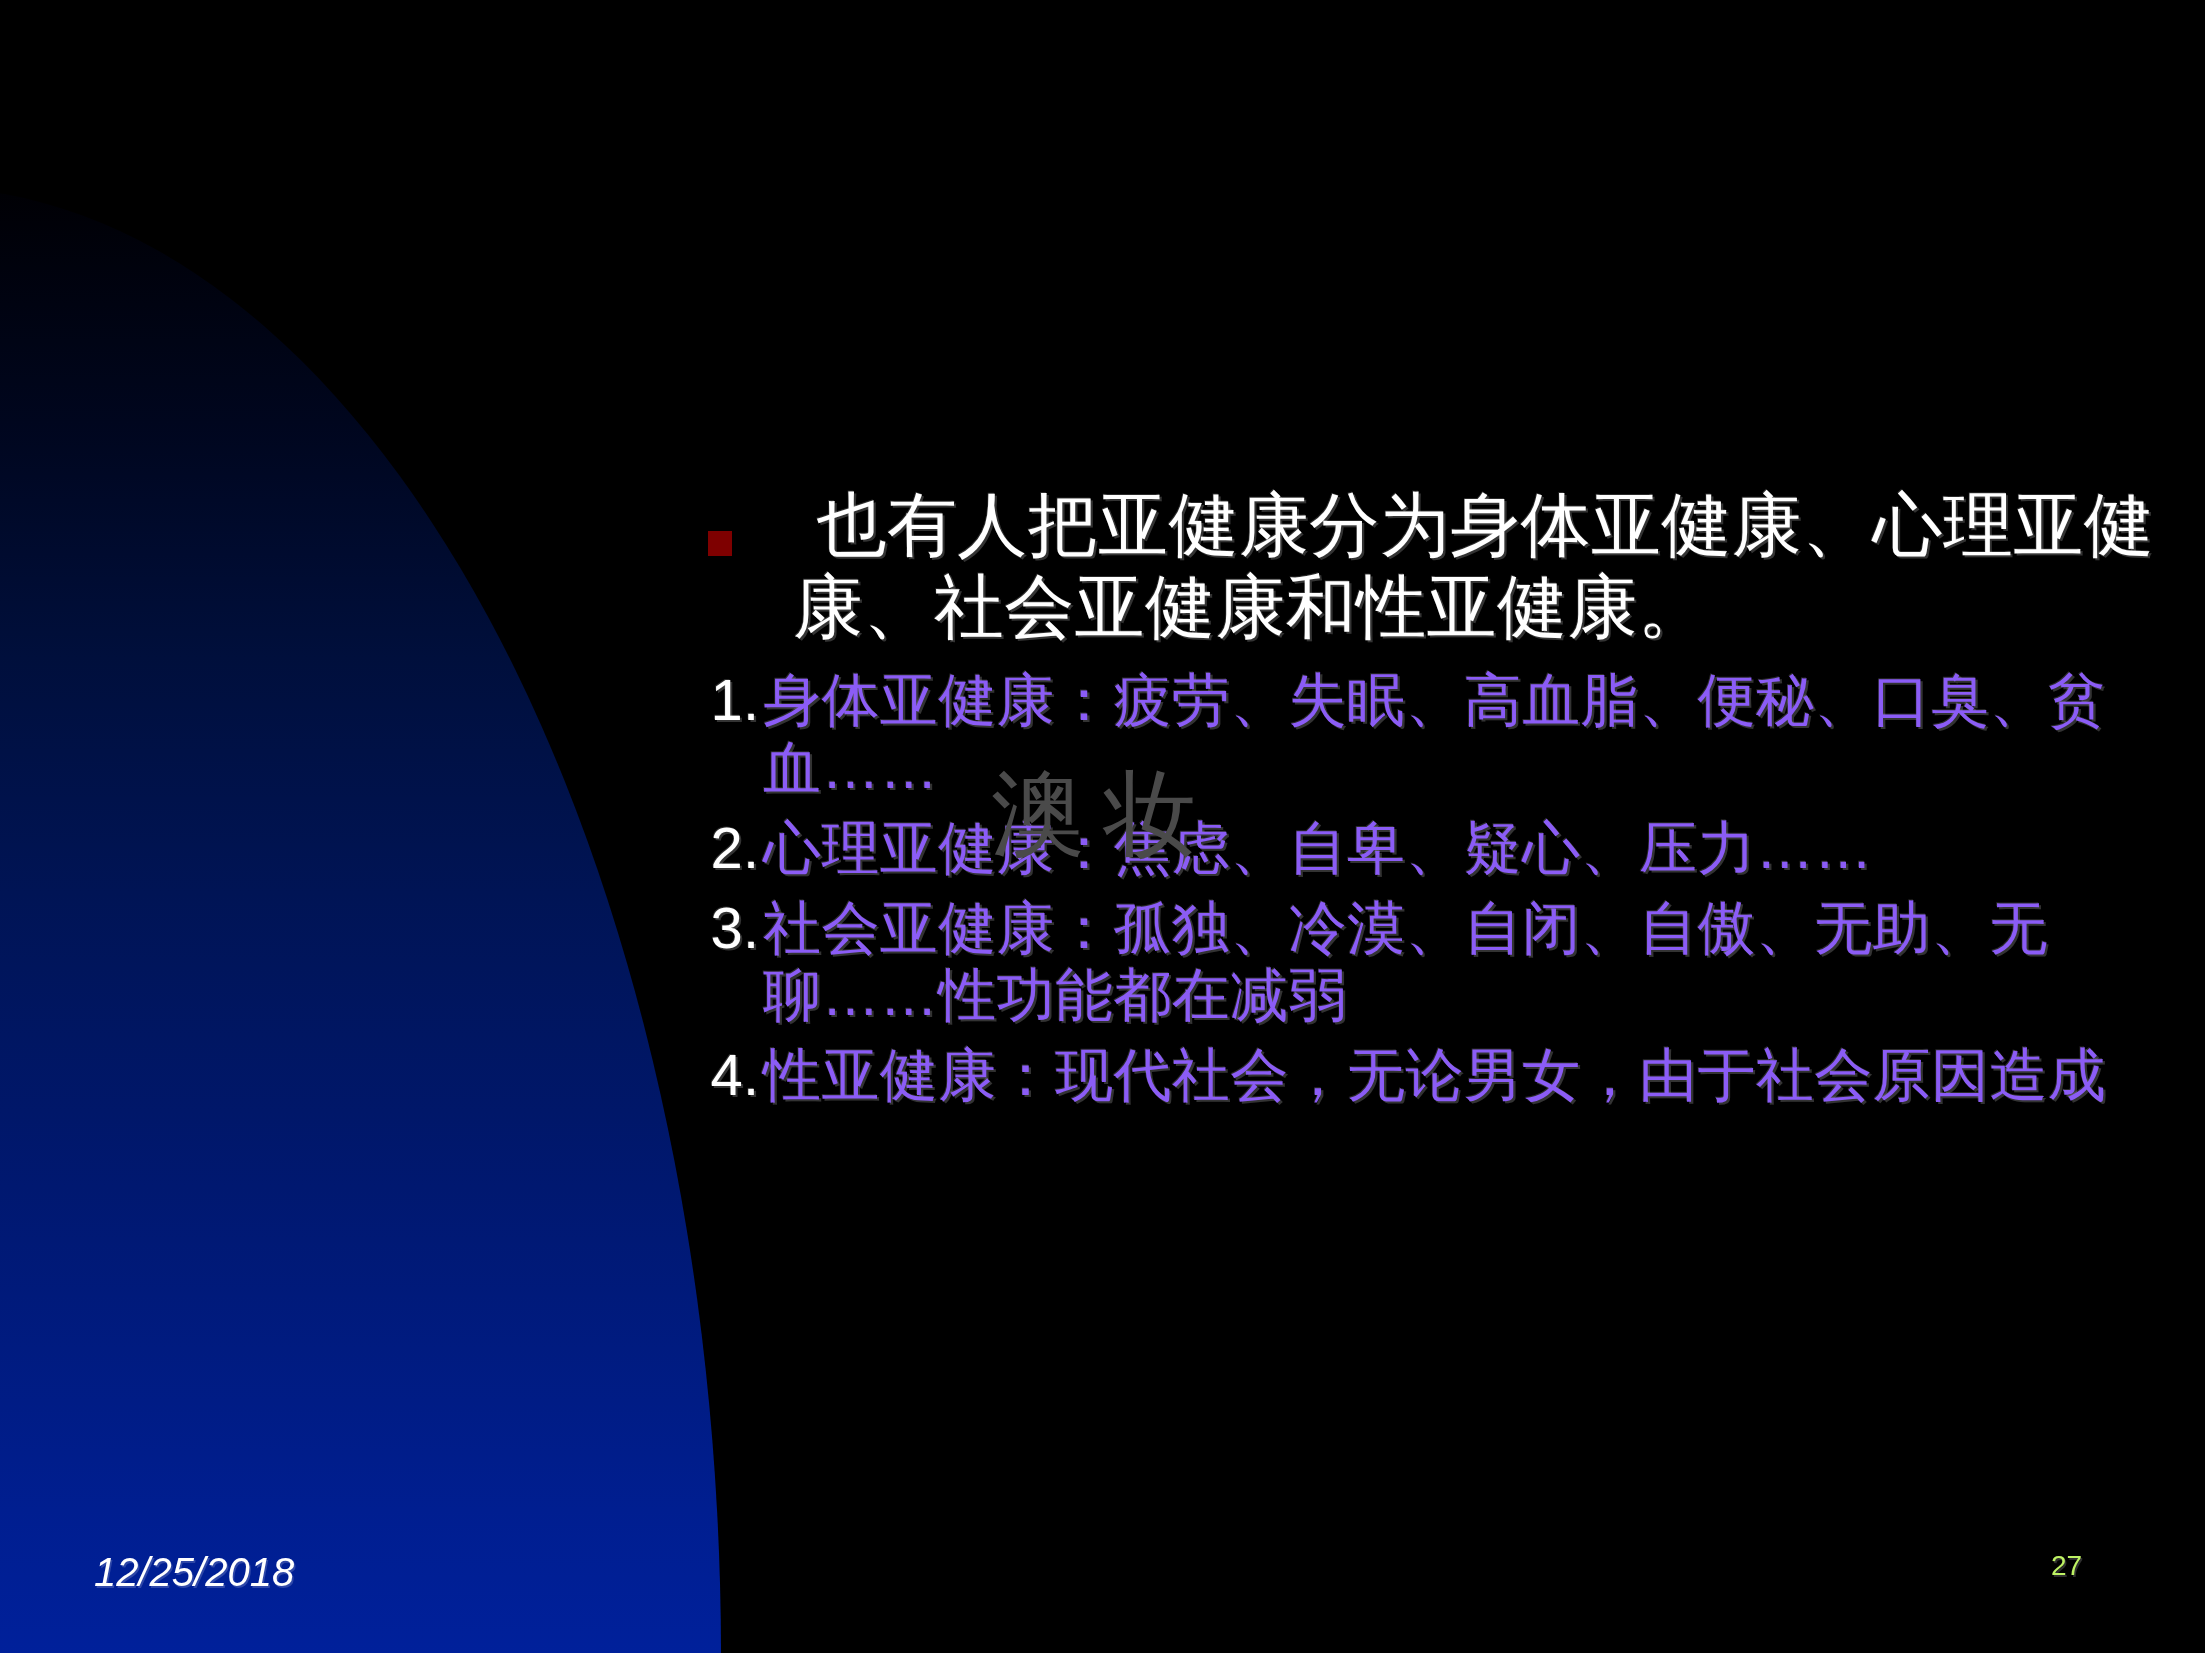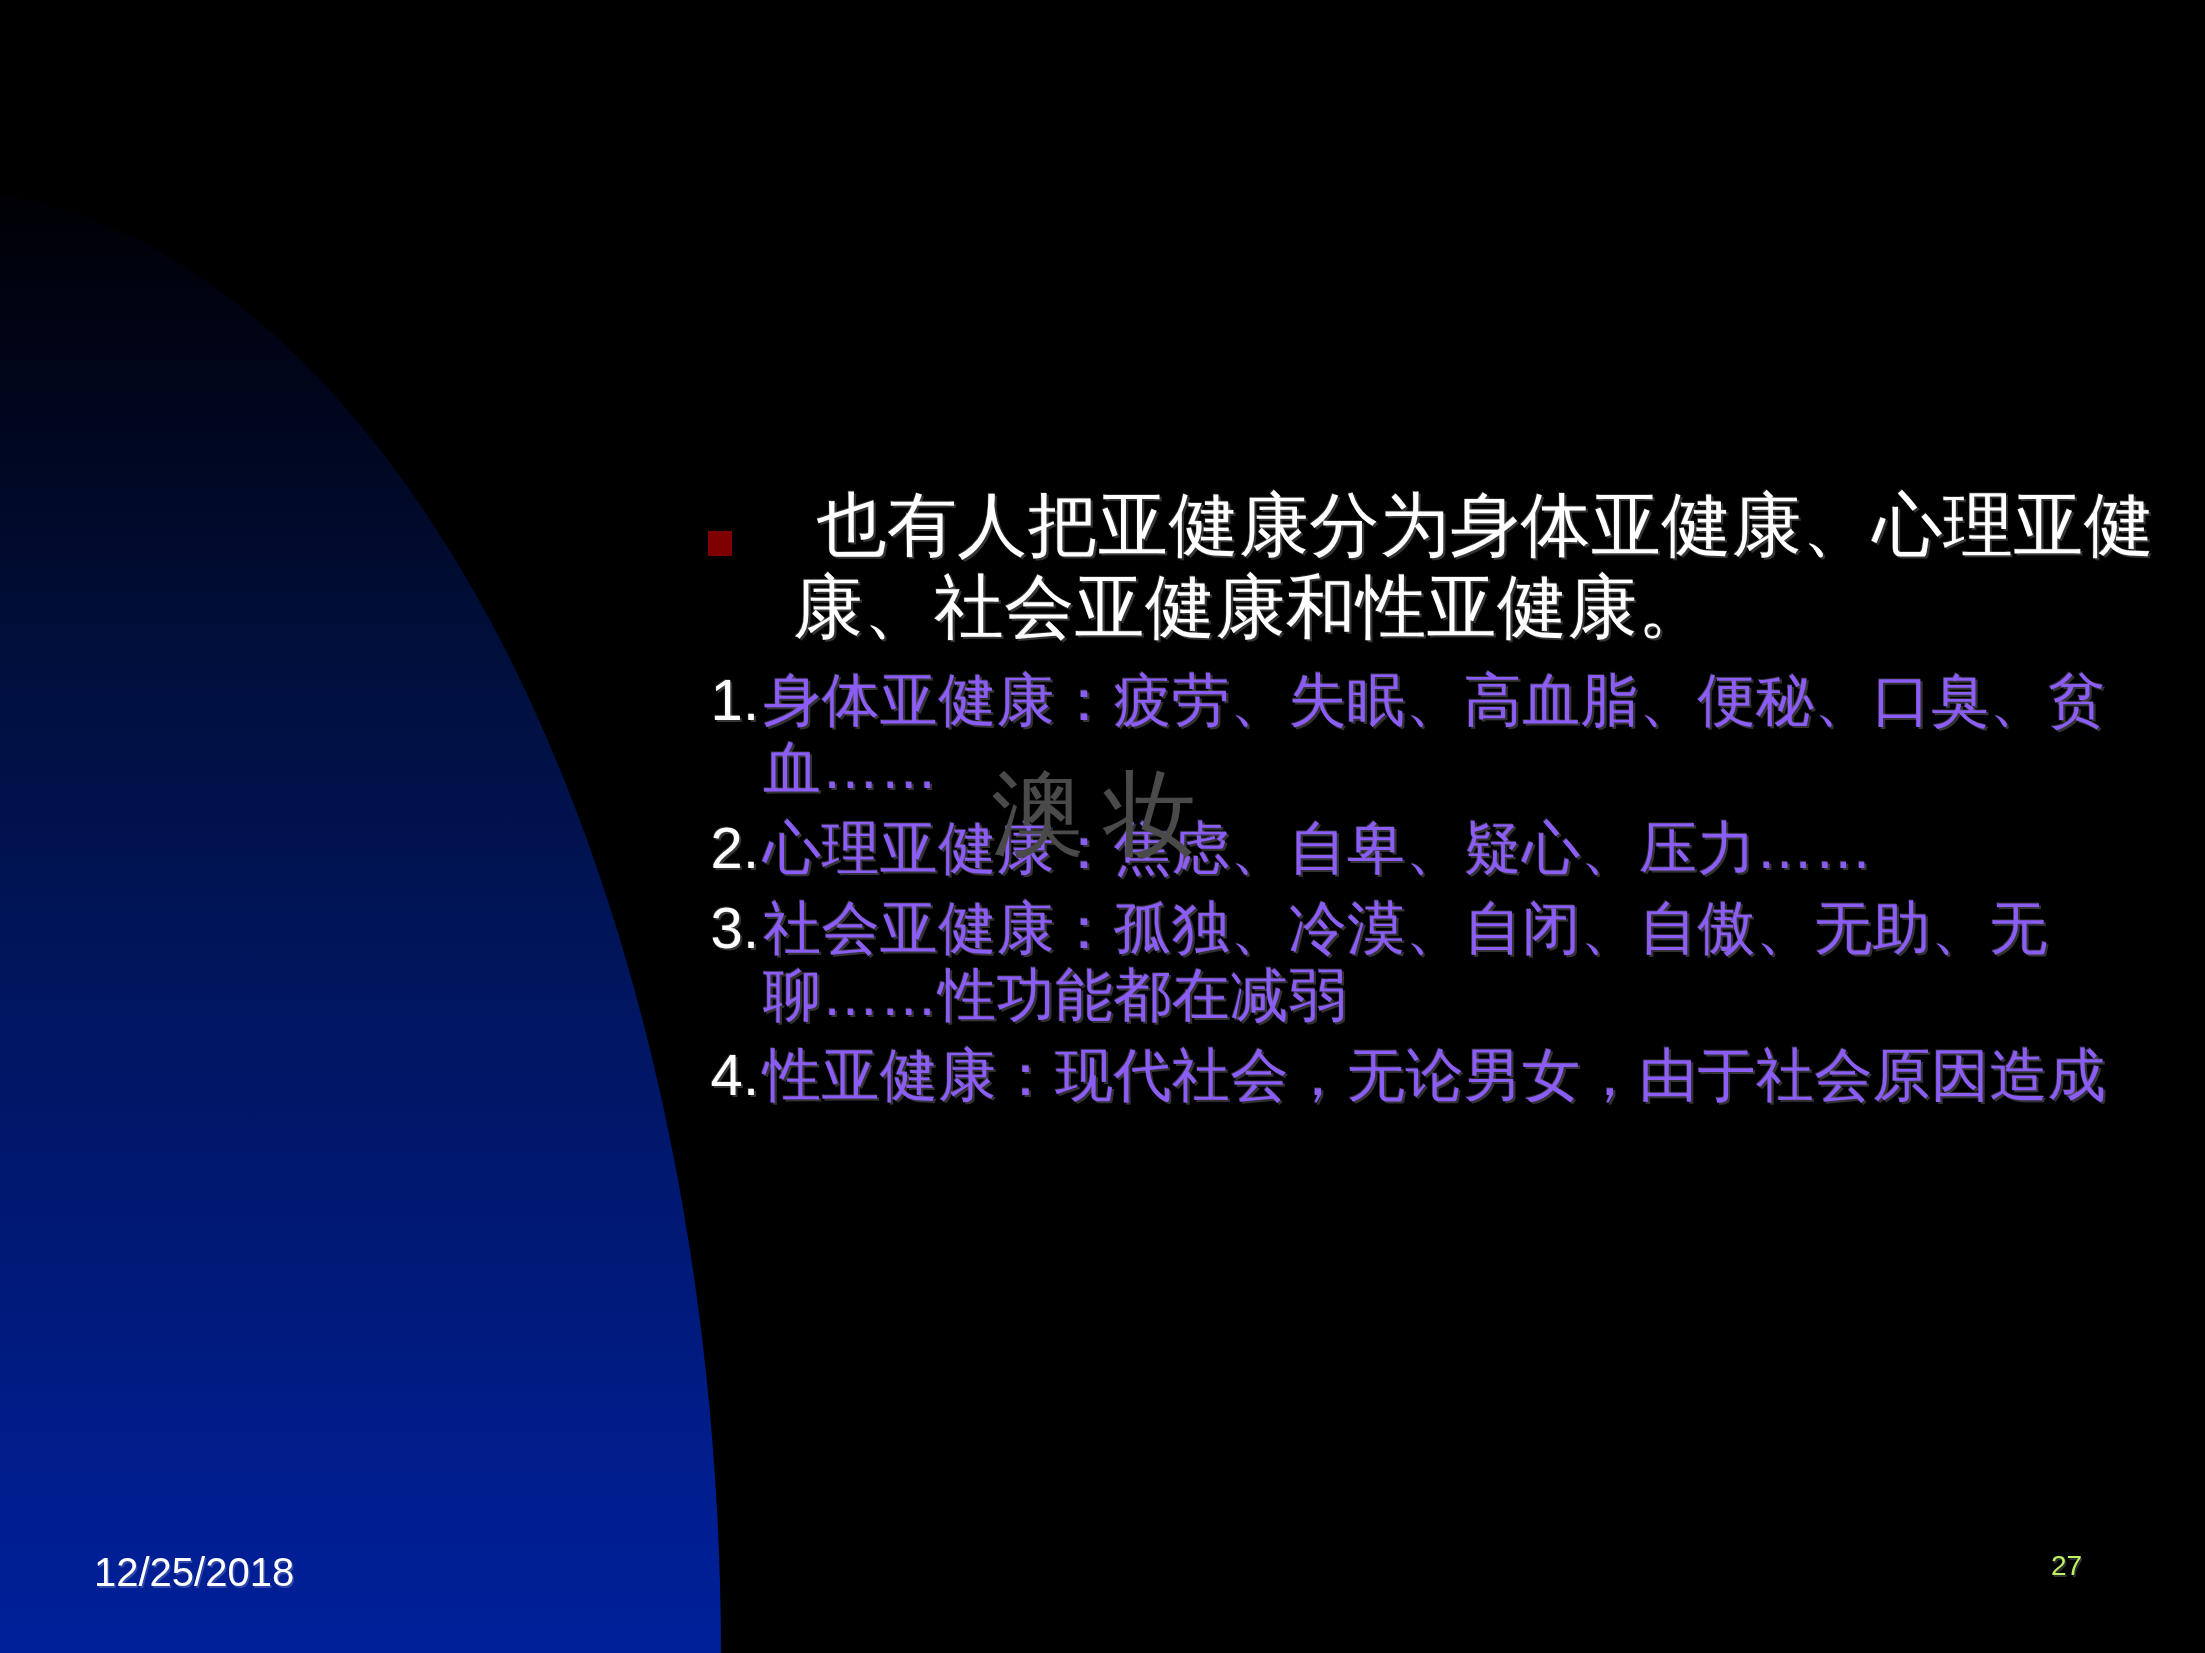--- a/index.html
+++ b/index.html
@@ -111,20 +111,21 @@
 
   
   #footer-date {
     position: absolute;
     left: 94px;
     top: 1550px;
     color: #ffffff;
     font-size: 40px;
     letter-spacing: 0px;
     text-shadow: 1.5px 1.5px 0px rgba(255,255,255,0.18);
+    font-style: italic;
   }
   #footer-page {
     position: absolute;
     left: 2051px;
     top: 1550px;
     width: 88px;
     text-align: left;
     color: #bef264;
     font-size: 28px;
     text-shadow: 1.5px 1.5px 0px rgba(255,255,255,0.18);

